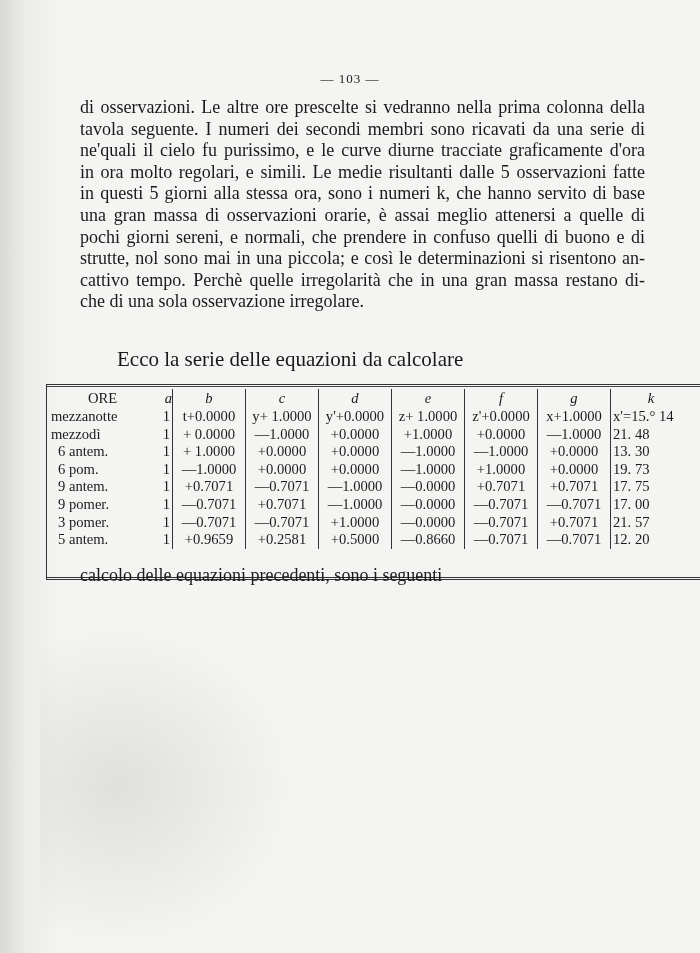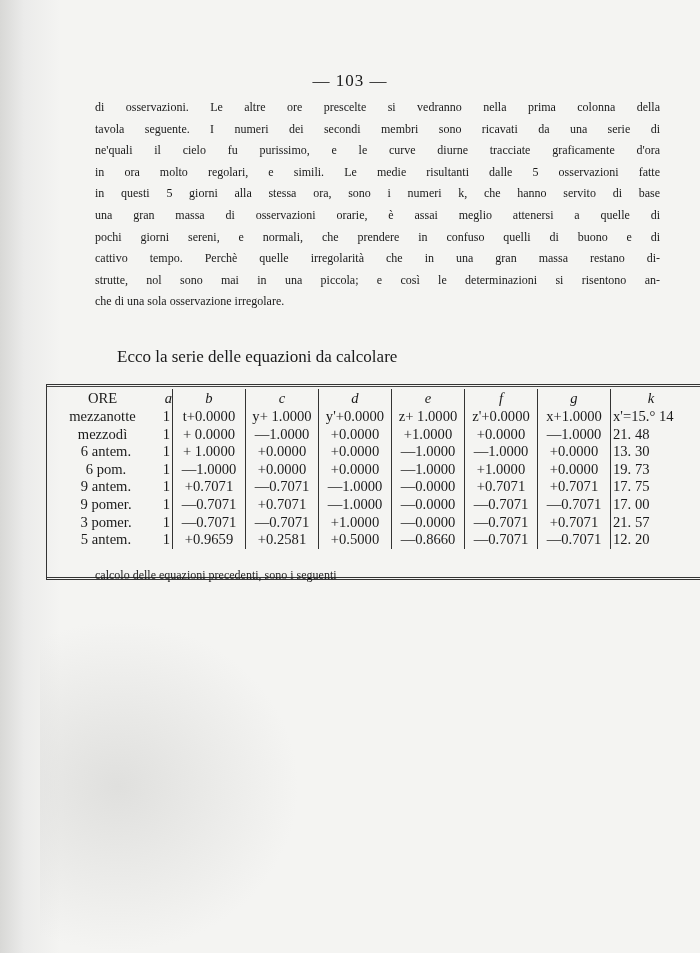--- a/index.html
+++ b/index.html
@@ -13,48 +13,48 @@
   .shadow-left {
     position: absolute; left: 0; top: 0; width: 60px; height: 953px;
     background: linear-gradient(to right, #d8d8d6 0%, #ebebea 40%, rgba(244,244,242,0) 100%);
   }
   .shadow-diag {
     position: absolute; left: 40px; top: 620px; width: 260px; height: 333px;
     background: radial-gradient(ellipse at 30% 50%, rgba(215,215,213,0.7) 0%, rgba(244,244,242,0) 70%);
   }
   .page-number {
     position: absolute; left: 0; width: 700px; top: 71px;
-    text-align: center; font-size: 17px; letter-spacing: 1px;
+    text-align: center; font-size: 13px; letter-spacing: 1px;
   }
   .paragraph {
-    position: absolute; left: 95px; width: 565px;
-    font-size: 12px; line-height: 21.6px;
+    position: absolute; left: 80px; width: 565px;
+    font-size: 18px; line-height: 21.6px;
     text-align: justify; text-align-last: justify;
   }
   .paragraph .line { display: block; white-space: nowrap; text-align: justify; text-align-last: justify; }
   .paragraph .line.last { text-align-last: left; }
   #p1 { top: 97px; }
-  #intro { position: absolute; left: 117px; top: 347px; font-size: 17px; }
+  #intro { position: absolute; left: 117px; top: 347px; font-size: 21px; }
   .table-frame {
     position: absolute; left: 34px; top: 384px; width: 634px; height: 170px;
     border: 1px solid #333; border-bottom: 3px double #333;
     padding: 11px;
     margin-left: 12px;
   }
   .table-frame::before {
     content: ""; position: absolute; left: 0; right: 0; top: 1px; border-top: 1px solid #444;
   }
   table.eq {
     position: absolute; left: 2px; top: 4px;
     border-collapse: collapse; font-size: 14.6px;
   }
   table.eq th { font-style: italic; font-weight: normal; height: 19px; padding: 0; }
   table.eq td { height: 17.6px; padding: 0 2px; white-space: nowrap; line-height: 17.6px; }
   table.eq th.ore { font-style: normal; text-align: center; }
-  .c-ore { width: 96px; text-align: center; }
+  .c-ore { width: 96px; text-align: left; }
   .c-a { width: 12px; text-align: right; border-right: 1px solid #333; }
   .c-num { width: 68px; text-align: center; border-right: 1px solid #333; }
   .c-k { width: 76px; text-align: left; }
   td.c-ore.indent { padding-left: 9px; }
   #p2 { top: 565px; }
 </style>
 </head>
 <body>
 
 <div class="shadow-left"></div>
@@ -63,22 +63,22 @@
 <div class="page-number">— 103 —</div>
 
 <div class="paragraph" id="p1">
   <span class="line">di osservazioni. Le altre ore prescelte si vedranno nella prima colonna della</span>
   <span class="line">tavola seguente. I numeri dei secondi membri sono ricavati da una serie di</span>
   <span class="line">ne'quali il cielo fu purissimo, e le curve diurne tracciate graficamente d'ora</span>
   <span class="line">in ora molto regolari, e simili. Le medie risultanti dalle 5 osservazioni fatte</span>
   <span class="line">in questi 5 giorni alla stessa ora, sono i numeri k, che hanno servito di base</span>
   <span class="line">una gran massa di osservazioni orarie, è assai meglio attenersi a quelle di</span>
   <span class="line">pochi giorni sereni, e normali, che prendere in confuso quelli di buono e di</span>
+  <span class="line">strutte, nol sono mai in una piccola; e così le determinazioni si risentono an-</span>
   <span class="line">cattivo tempo. Perchè quelle irregolarità che in una gran massa restano di-</span>
-  <span class="line">strutte, nol sono mai in una piccola; e così le determinazioni si risentono an-</span>
   <span class="line last">che di una sola osservazione irregolare.</span>
 </div>
 
 <div id="intro">Ecco la serie delle equazioni da calcolare</div>
 
 <div class="table-frame">
   <table class="eq">
     <thead>
       <tr>
         <th class="ore c-ore">ORE</th>

